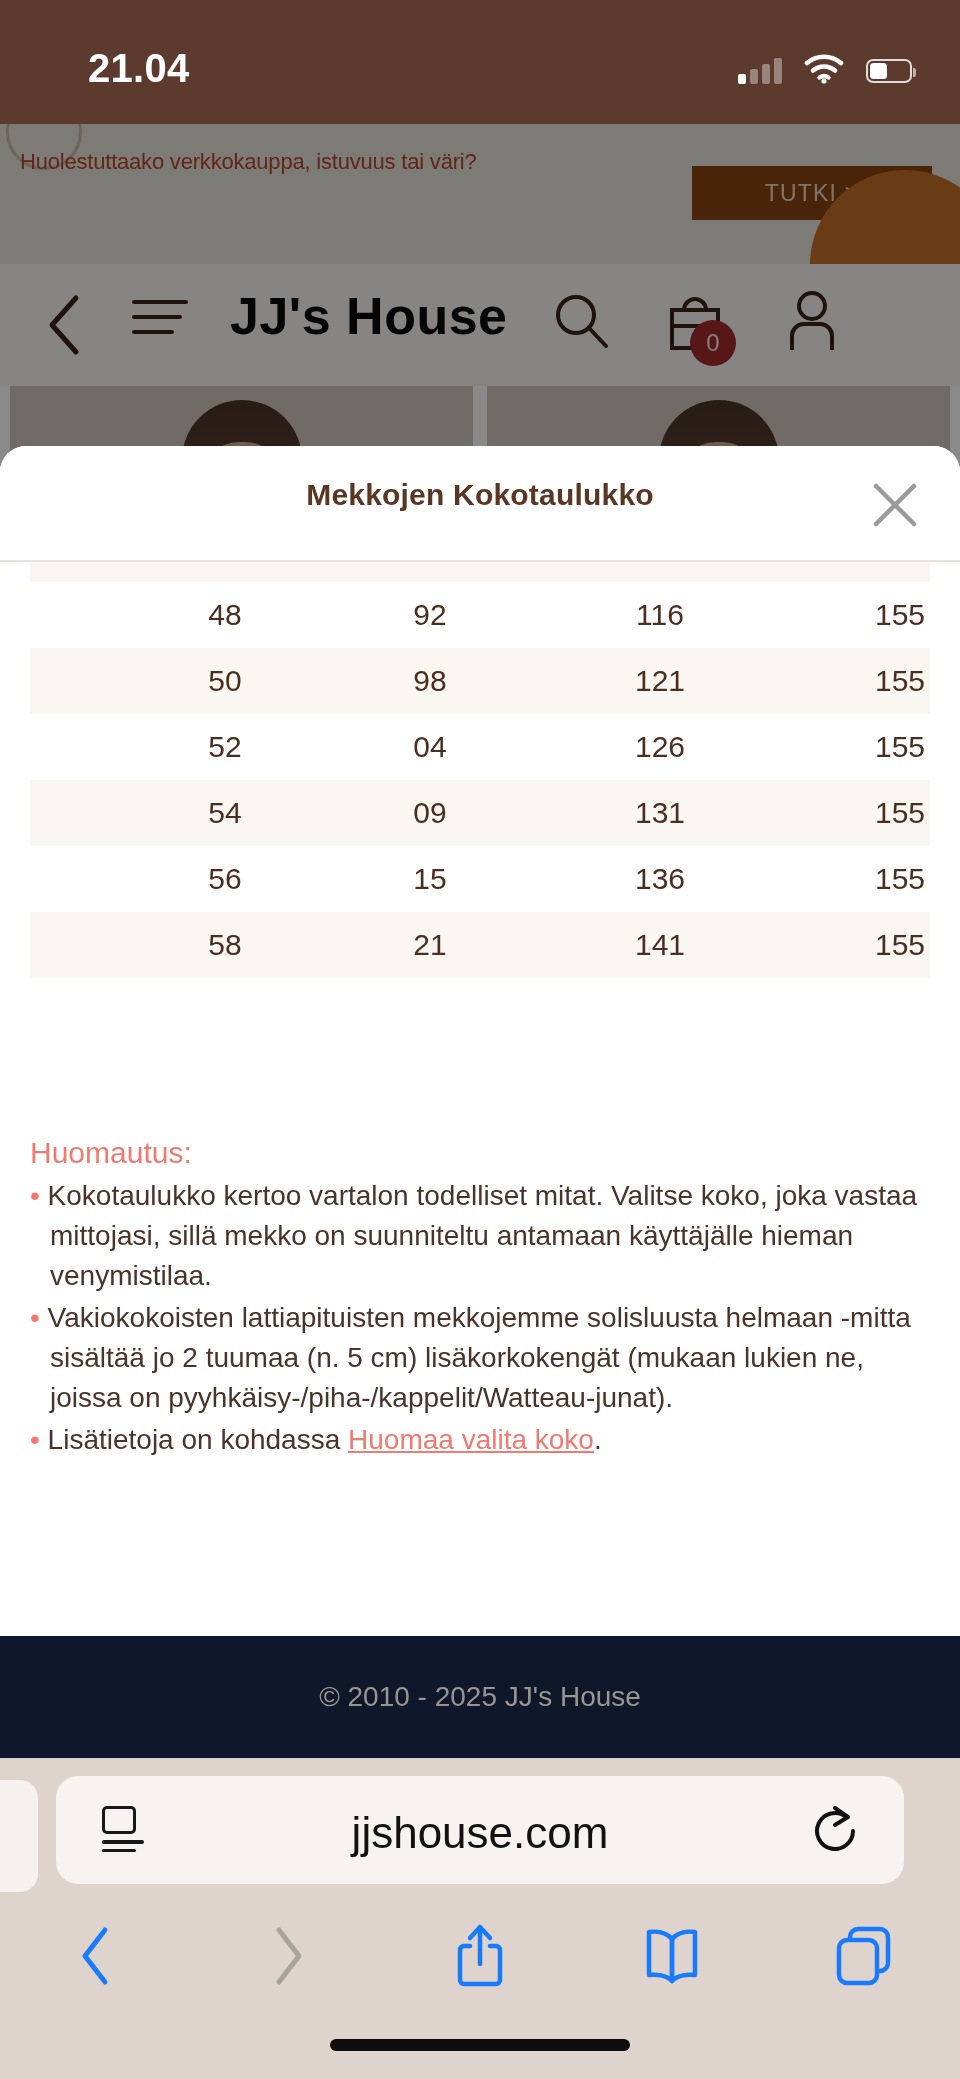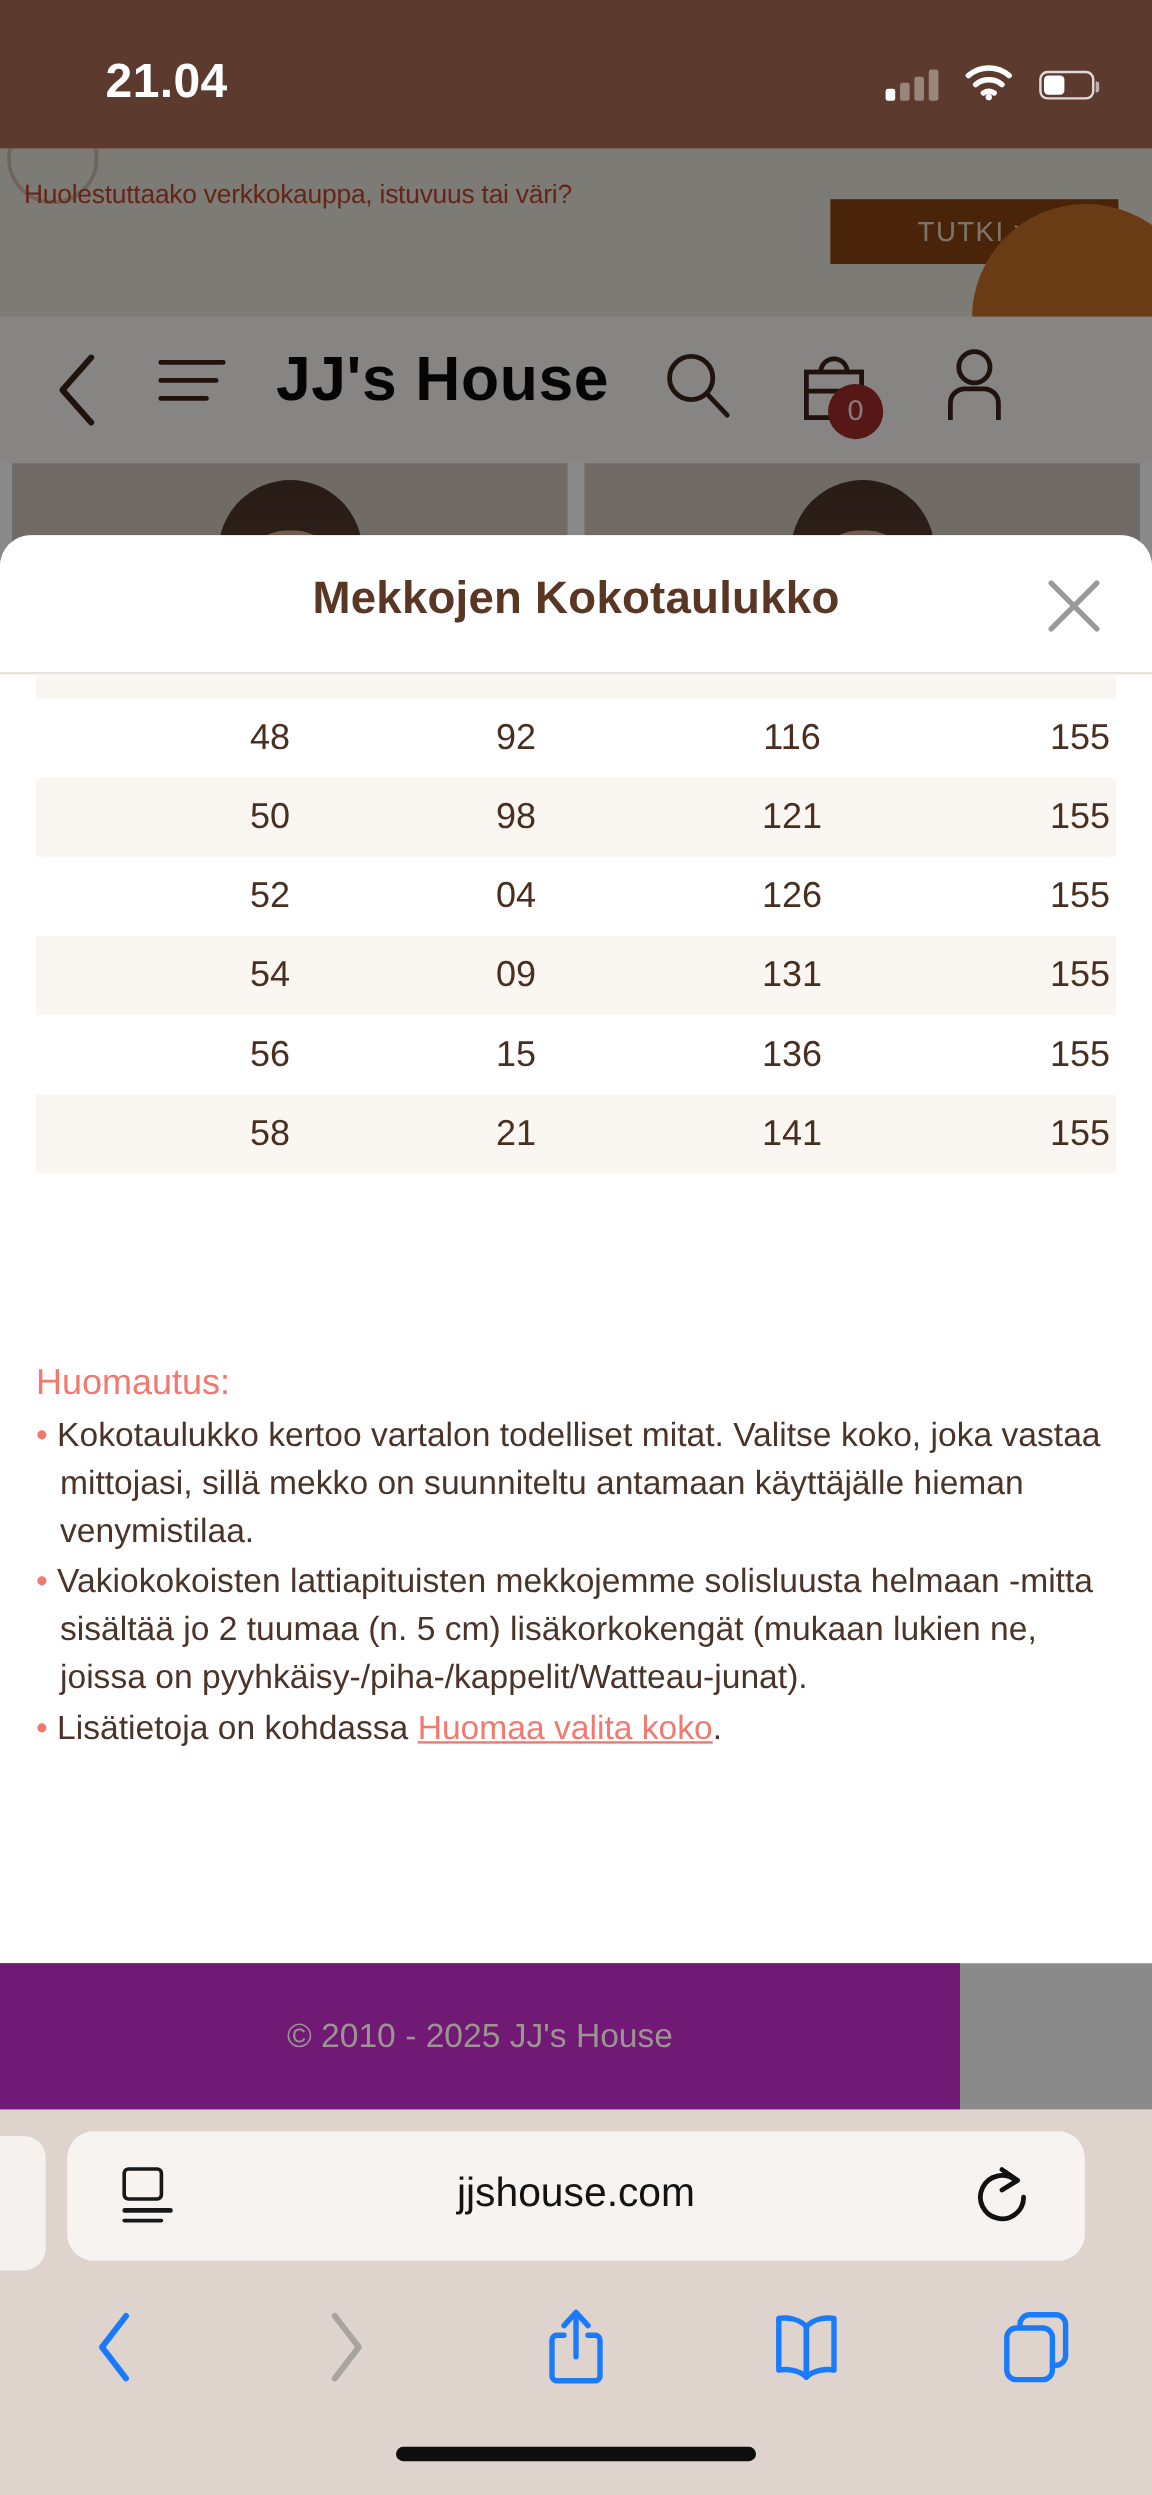--- a/index.html
+++ b/index.html
@@ -133,21 +133,21 @@
   #sheet {
     position:absolute; left:0; top:446px; width:960px; height:1190px;
     background:#ffffff; border-radius:26px 26px 0 0;
     z-index:35; overflow:hidden;
   }
   #sheet-head {
     position:relative; height:114px; background:#fff;
   }
   #sheet-title {
     position:absolute; left:0; right:0; top:32px; text-align:center;
-    font-size:38px; font-weight:700; color:#5a3624; letter-spacing:.2px;
+    font-size:30px; font-weight:700; color:#5a3624; letter-spacing:.2px;
   }
   #sheet-close {
     position:absolute; right:34px; top:28px; width:62px; height:62px; cursor:pointer;
   }
   #sheet-divider {
     position:absolute; left:0; top:114px; width:960px; height:2px;
     background:#e6e2dd;
   }
 
   
@@ -181,22 +181,22 @@
     font-size:28px; color:#4a342a; line-height:1.43;
     text-indent:-20px; padding-left:20px; margin-bottom:2px;
   }
   .note-li .bul { color:#f2796f; }
   #note-link {
     color:#f2796f; text-decoration:underline; cursor:pointer;
   }
 
   
   #footer {
-    position:absolute; left:0; top:1636px; width:800px; height:122px;
-    background:#701a75; z-index:36;
+    position:absolute; left:0; top:1636px; width:960px; height:122px;
+    background:#0f172a; z-index:36;
     display:flex; align-items:center; justify-content:center;
   }
   #copyright { font-size:28px; color:#9a958f; }
 
   
   #safari {
     position:absolute; left:0; top:1758px; width:960px; height:321px;
     background:#ded3cd; z-index:50;
   }
   #tab-peek {
@@ -208,21 +208,21 @@
     background:#f6f3f0; border-radius:22px;
   }
   #ic-pagemenu { position:absolute; left:46px; top:30px; width:52px; height:50px; cursor:pointer; }
   #ic-pagemenu .sq {
     width:34px; height:28px; border:3.5px solid #17181a; border-radius:5px;
   }
   #ic-pagemenu .l1 { width:42px; height:3.5px; background:#17181a; margin-top:6px; border-radius:2px;}
   #ic-pagemenu .l2 { width:34px; height:3.5px; background:#17181a; margin-top:5px; border-radius:2px;}
   #url-text {
     position:absolute; left:0; right:0; top:32px; text-align:center;
-    font-size:34px; color:#121212;
+    font-size:44px; color:#121212;
   }
   #ic-reload { position:absolute; right:42px; top:28px; width:54px; height:54px; cursor:pointer; }
 
   #toolbar {
     position:absolute; left:0; top:148px; width:960px; height:100px;
     display:flex; align-items:center;
   }
   .tb { flex:1; display:flex; align-items:center; justify-content:center; cursor:pointer; }
   #homebar {
     position:absolute; left:50%; transform:translateX(-50%); bottom:28px;

